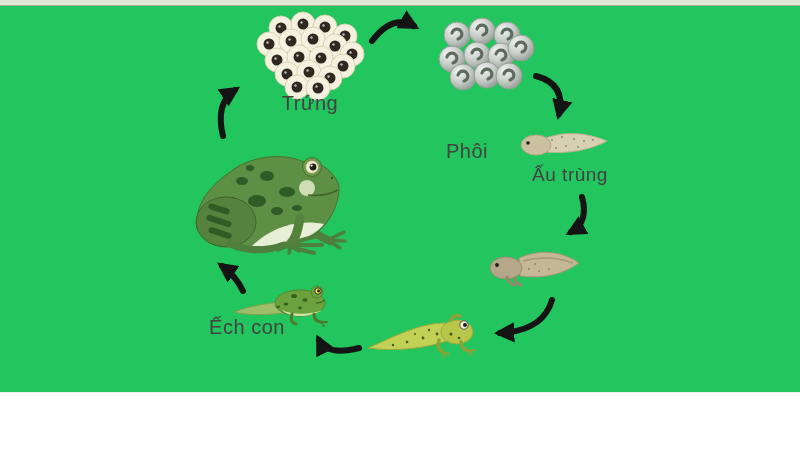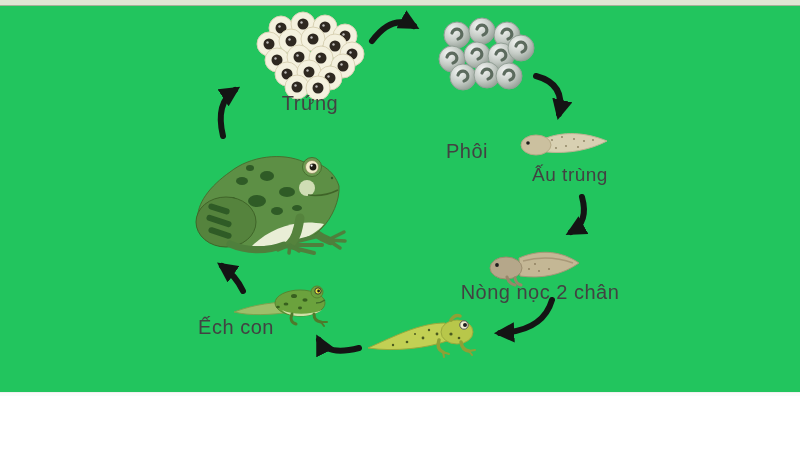--- a/index.html
+++ b/index.html
@@ -232,21 +232,20 @@
       <path d="M20,34 q2,7 8,8" fill="none" stroke="#97876a" stroke-width="3" stroke-linecap="round"></path>
       <path d="M28,35 q1,6 6,7" fill="none" stroke="#97876a" stroke-width="3" stroke-linecap="round"></path>
       <g fill="#8a7b5c">
         <circle cx="42" cy="26" r=".9"></circle>
           <circle cx="52" cy="28" r=".9"></circle>
           <circle cx="62" cy="26" r=".9"></circle>
           <circle cx="48" cy="21" r=".9"></circle>
       </g>
     </svg>
   </div>
-  <div class="stage-label" style="left:455px;top:281px;width:170px;">Nòng nọc 2 chân</div>
 
   <div class="illus" style="left:365px;top:310px;">
     <svg width="115" height="50" viewBox="0 0 115 50">
       <path d="M80,13 C55,13 30,26 3,38 C30,42 62,38 82,31 Z" fill="#c2d054" stroke="#9aa93c" stroke-width="1"></path>
       <ellipse cx="92" cy="22" rx="16" ry="12" fill="#b8c74a" stroke="#9aa93c"></ellipse>
       <path d="M74,30 q-3,9 4,12" fill="none" stroke="#8fa036" stroke-width="3.5" stroke-linecap="round"></path>
       <path d="M78,42 l6,2 M78,42 l1,5" stroke="#8fa036" stroke-width="2" stroke-linecap="round"></path>
       <path d="M96,32 q1,8 8,9" fill="none" stroke="#8fa036" stroke-width="3.5" stroke-linecap="round"></path>
       <path d="M104,41 l6,-1 M104,41 l3,4" stroke="#8fa036" stroke-width="2" stroke-linecap="round"></path>
       <path d="M86,10 q4,-6 9,-4" fill="none" stroke="#8fa036" stroke-width="3.5" stroke-linecap="round"></path>
@@ -279,21 +278,21 @@
       <path d="M62,34 q-3,8 4,10" fill="none" stroke="#4e7a2b" stroke-width="3" stroke-linecap="round"></path>
       <g fill="#38601f">
         <ellipse cx="64" cy="16" rx="3" ry="2"></ellipse>
           <ellipse cx="75" cy="20" rx="2.6" ry="1.8"></ellipse>
         <ellipse cx="56" cy="24" rx="2.4" ry="1.6"></ellipse>
           <ellipse cx="70" cy="28" rx="2" ry="1.4"></ellipse>
         <ellipse cx="48" cy="27" rx="1.8" ry="1.2"></ellipse>
       </g>
     </svg>
   </div>
-  <div class="stage-label" style="left:176px;top:316px;width:120px;">Ếch con</div>
+  <div class="stage-label" style="left:187px;top:316px;width:120px;">Ếch con</div>
 
   <div class="illus" style="left:172px;top:146px;">
     <svg width="175" height="112" viewBox="0 0 175 112">
 
       <path d="M132,76 C140,86 150,92 158,95" fill="none" stroke="#4f7f3c" stroke-width="8" stroke-linecap="round"></path>
       <path d="M156,94 L172,86 M156,94 L173,95 M156,94 L168,102" stroke="#4f7f3c" stroke-width="3.5" stroke-linecap="round"></path>
 
       <path d="M167,40 C162,24 146,14 132,16 C110,6 78,10 58,26 C38,40 24,58 26,74 C28,92 48,102 76,102 C108,102 138,96 150,82 C160,72 168,54 167,40 Z" fill="#5d8f45" stroke="#47702f" stroke-width="1"></path>
 
       <path d="M152,78 C140,94 110,101 80,100 C96,84 122,72 152,78 Z" fill="#e9eed6"></path>

